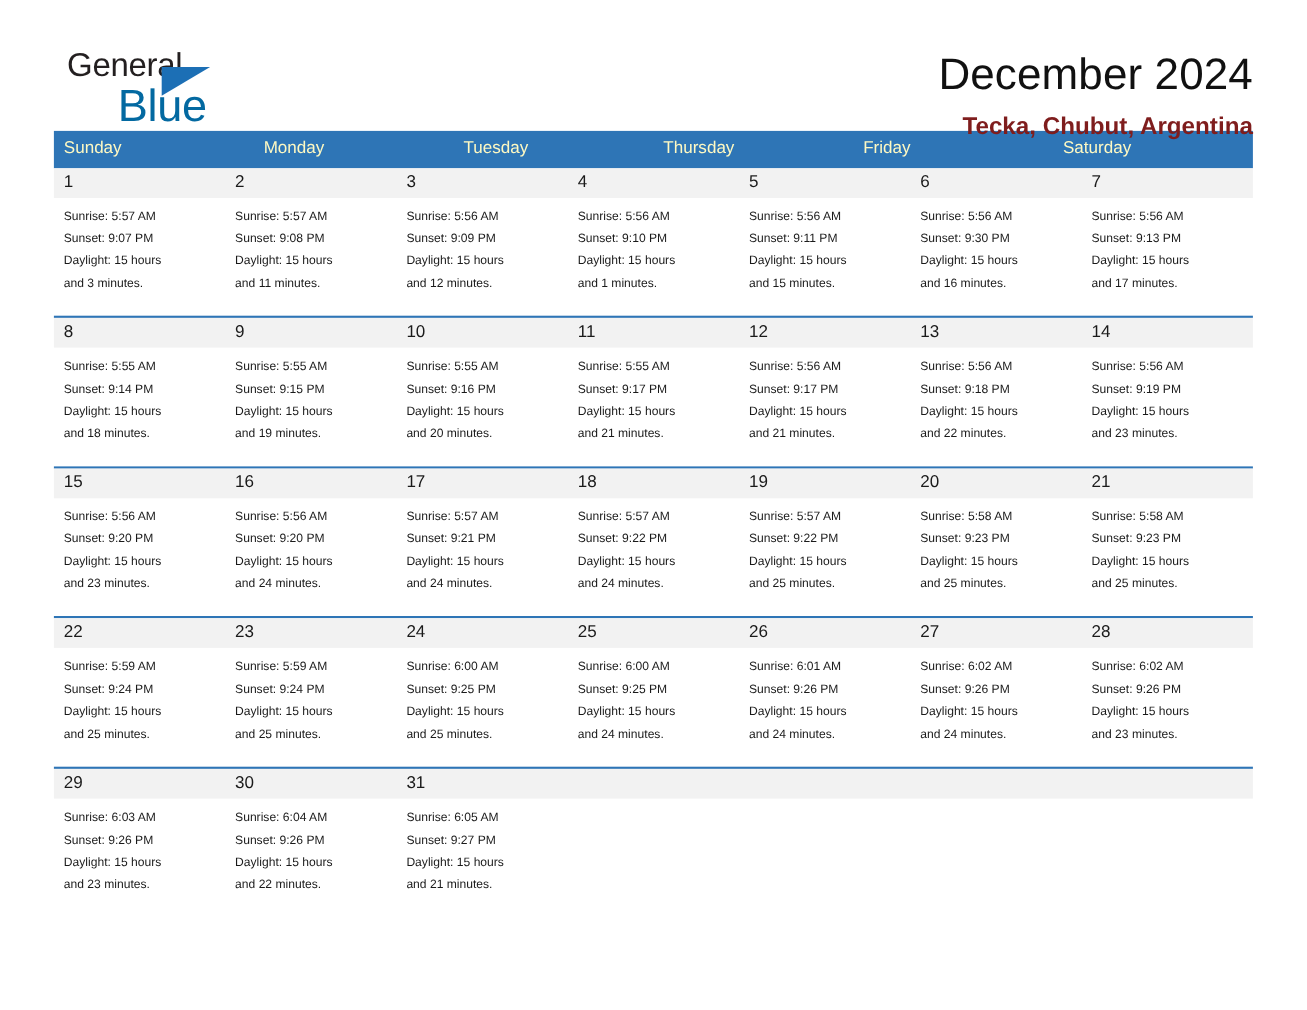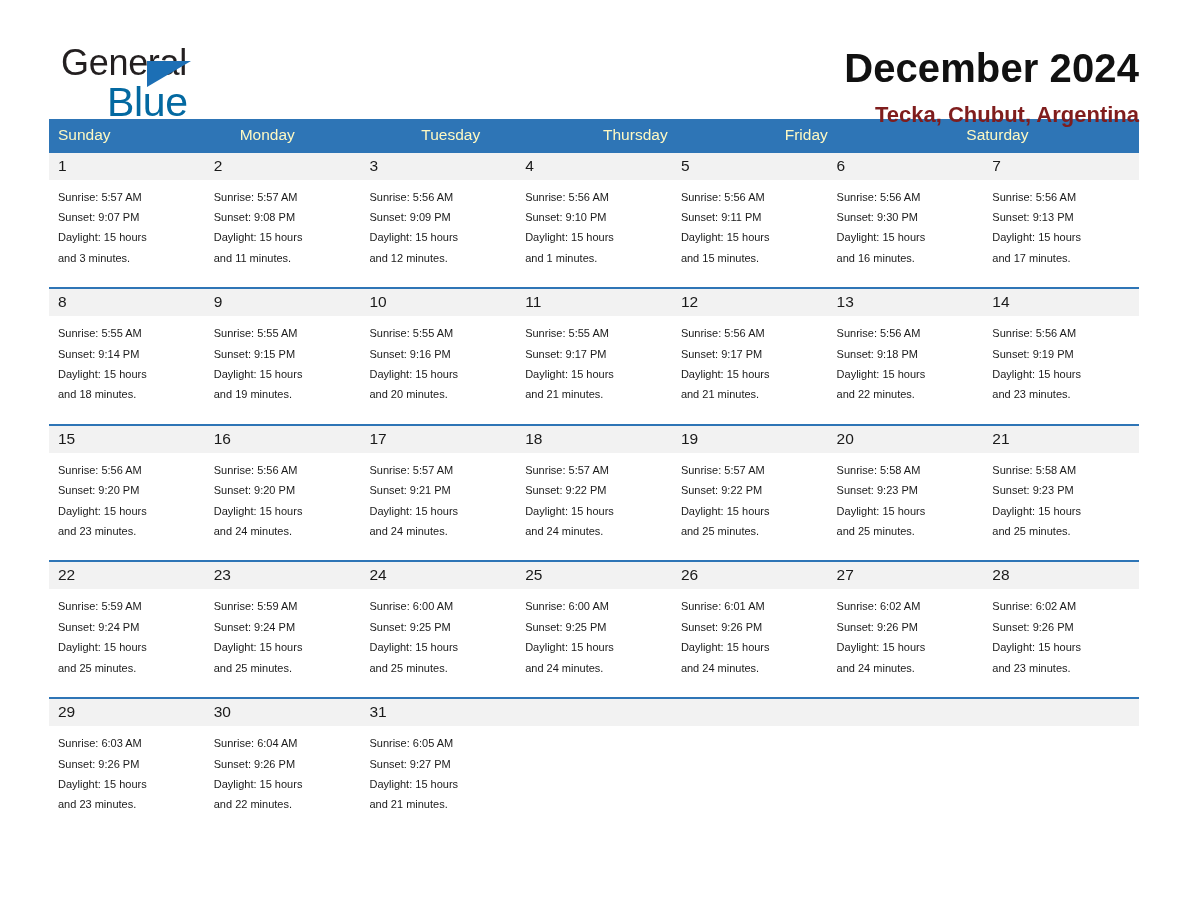--- a/index.html
+++ b/index.html
@@ -32,21 +32,21 @@
     box-sizing: border-box;
   }
   .brand {
     position: relative;
     width: 200px;
     height: 72px;
     padding-left: 12px;
     box-sizing: border-box;
   }
   .brand-general {
-    font-size: 36px;
+    font-size: 30px;
     letter-spacing: -0.3px;
     color: #231f20;
     line-height: 1;
     display: block;
   }
   .brand-blue {
     font-size: 41px;
     letter-spacing: -0.3px;
     color: #0369a1;
     line-height: 1;
@@ -62,21 +62,21 @@
     height: 0;
     border-left: 44px solid #1c6fb5;
     border-bottom: 26px solid transparent;
   }
   .title-block {
     text-align: right;
     padding-top: 2px;
   }
   .cal-title {
     font-size: 40px;
-    font-weight: bold;
+    font-weight: normal;
     color: #111111;
     line-height: 1.05;
     margin: 0;
     letter-spacing: 0.1px;
   }
   .cal-subtitle {
     font-size: 22px;
     font-weight: bold;
     color: #7f1d1d;
     margin: 14px 0 0 0;

